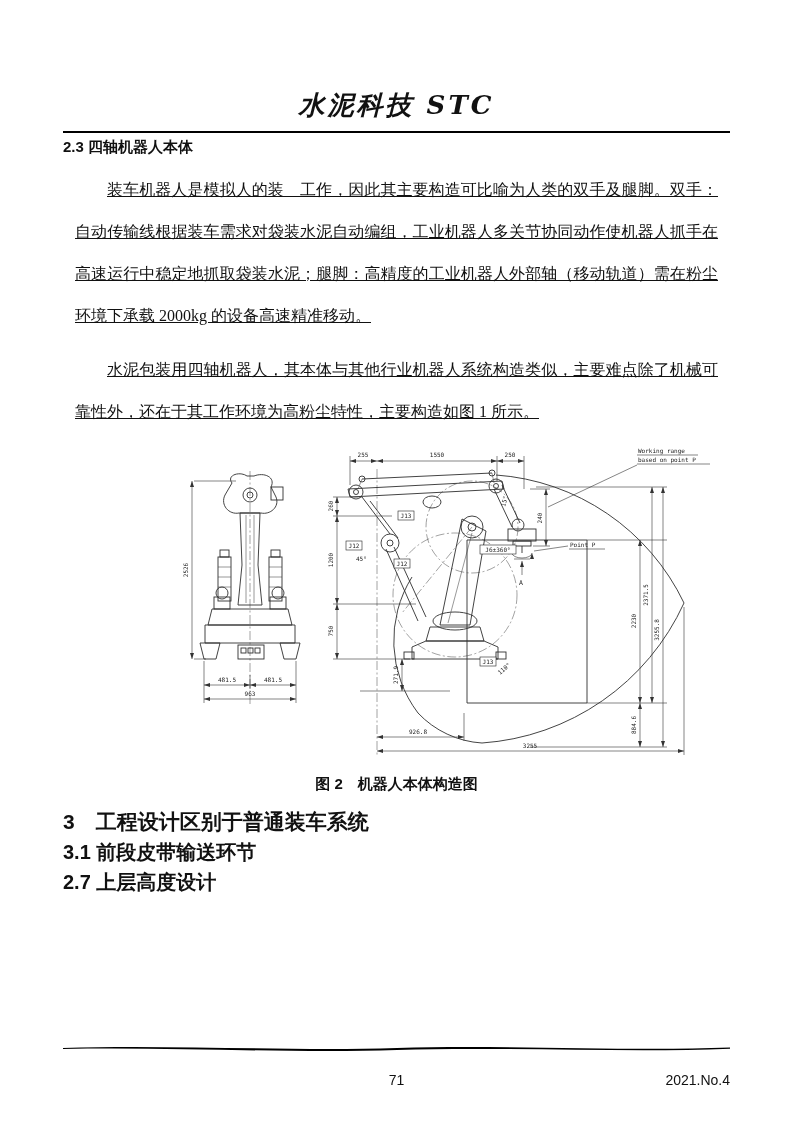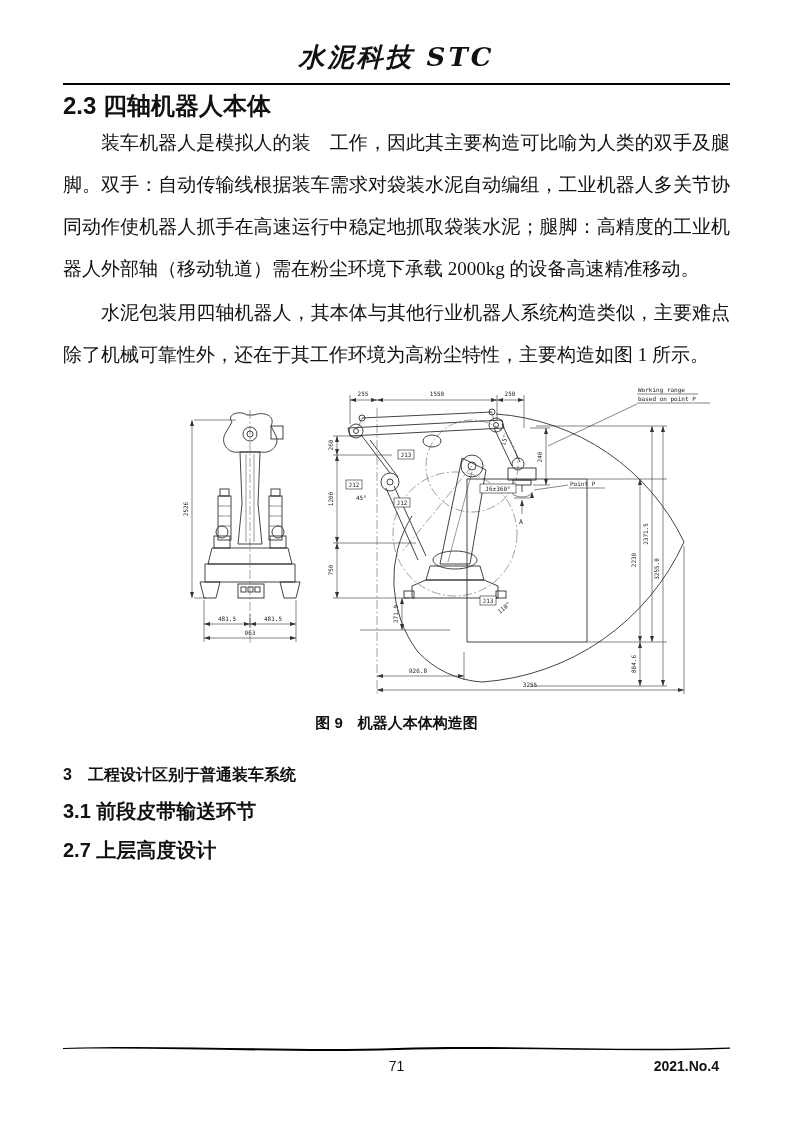--- a/index.html
+++ b/index.html
@@ -1,35 +1,35 @@
 <!DOCTYPE html>
 <html><head>
 <meta charset="utf-8">
 <style>
   html,body{margin:0;padding:0;background:#e8e8e8;}
   .page{position:relative;width:793px;height:1122px;background:#ffffff;margin:0 auto;
         font-family:"Liberation Serif","DejaVu Serif",serif;color:#111;overflow:hidden;}
   .content{position:absolute;left:63px;top:0;width:667px;}
   .journal-header{padding-top:40px;text-align:center;font-size:26px;letter-spacing:3px;
-        font-family:"DejaVu Serif",serif;font-style:italic;font-weight:bold;}
+        font-family:"DejaVu Serif",serif;font-style:italic;font-weight:bold;margin-top:48px;}
   .header-rule{border:none;border-top:2.5px solid #000;margin:8px 0 0 0;}
   .h-sec{font-family:"Liberation Sans","DejaVu Sans",sans-serif;font-weight:bold;margin:0;}
-  .h-23{font-size:24px;margin-top:5px;}
-  .h-3{font-size:16px;margin-top:32px;}
-  .h-sub{font-size:20px;margin-top:12px;}
-  .para{font-size:19px;line-height:42px;text-align:justify;text-indent:2em;margin:0;}
+  .h-23{font-size:15px;margin-top:5px;}
+  .h-3{font-size:21px;margin-top:14px;}
+  .h-sub{font-size:20px;margin-top:3px;}
+  .para{font-size:16px;line-height:42px;text-align:justify;text-indent:2em;margin:12px;text-decoration:underline;}
   .para.tight{margin-top:2px;}
   .figure-wrap{margin-top:8px;margin-left:87px;}
   .fig-caption{text-align:center;font-size:15px;font-weight:bold;
         font-family:"Liberation Sans","DejaVu Sans",sans-serif;margin:6px 0 4px 0;}
   .footer{position:absolute;left:63px;top:1040px;width:667px;
         font-family:"Liberation Sans","DejaVu Sans",sans-serif;font-size:14px;}
-  .footer-texts{position:relative;height:20px;margin-top:2px;}
+  .footer-texts{position:relative;height:20px;margin-top:16px;}
   .footer-page{display:block;text-align:center;}
-  .footer-issue{position:absolute;right:11px;top:0;font-weight:bold;}
+  .footer-issue{position:absolute;right:0;top:0;}
   
   svg .ln{stroke:#2f2f2f;stroke-width:0.9;fill:none;}
   svg .thin{stroke:#444;stroke-width:0.55;fill:none;}
   svg .dimln{stroke:#333;stroke-width:0.6;fill:none;}
   svg .cl{stroke:#555;stroke-width:0.55;fill:none;stroke-dasharray:9 2.5 2 2.5;}
   svg .dim{font:6px "DejaVu Sans Mono",monospace;fill:#1c1c1c;}
   svg .dimbig{font:6.5px "DejaVu Sans Mono",monospace;fill:#1c1c1c;}
   svg .lblbox{stroke:#222;stroke-width:0.6;fill:#fff;}
 </style>
 </head>
@@ -228,21 +228,21 @@
           <rect class="lblbox" x="244" y="114" width="16" height="9"></rect>
           <text class="dim" x="252" y="121" text-anchor="middle">J12</text>
           <text class="dim" x="355" y="62" transform="rotate(-75 355 62)">15°</text>
           <rect class="lblbox" x="330" y="212" width="16" height="9"></rect>
           <text class="dim" x="338" y="219" text-anchor="middle">J13</text>
           <text class="dim" x="350" y="230" transform="rotate(-40 350 230)">110°</text>
         </g>
       </svg>
     </div>
 
-    <div class="fig-caption">图 9　机器人本体构造图</div>
+    <div class="fig-caption">图 2　机器人本体构造图</div>
 
     <h2 class="h-sec h-3">3　工程设计区别于普通装车系统</h2>
     <h2 class="h-sec h-sub">3.1 前段皮带输送环节</h2>
     <h2 class="h-sec h-sub">2.7 上层高度设计</h2>
   </div>
 
   <div class="footer">
     <svg width="667" height="10" viewBox="0 0 667 10">
       <path d="M0,5 C110,1.5 230,8.5 334,5 C440,1.5 560,8.5 667,4.6 L667,5.8 C560,10 440,3.5 334,7 C230,10.5 110,3.8 0,6 Z" fill="#000"></path>
     </svg>

